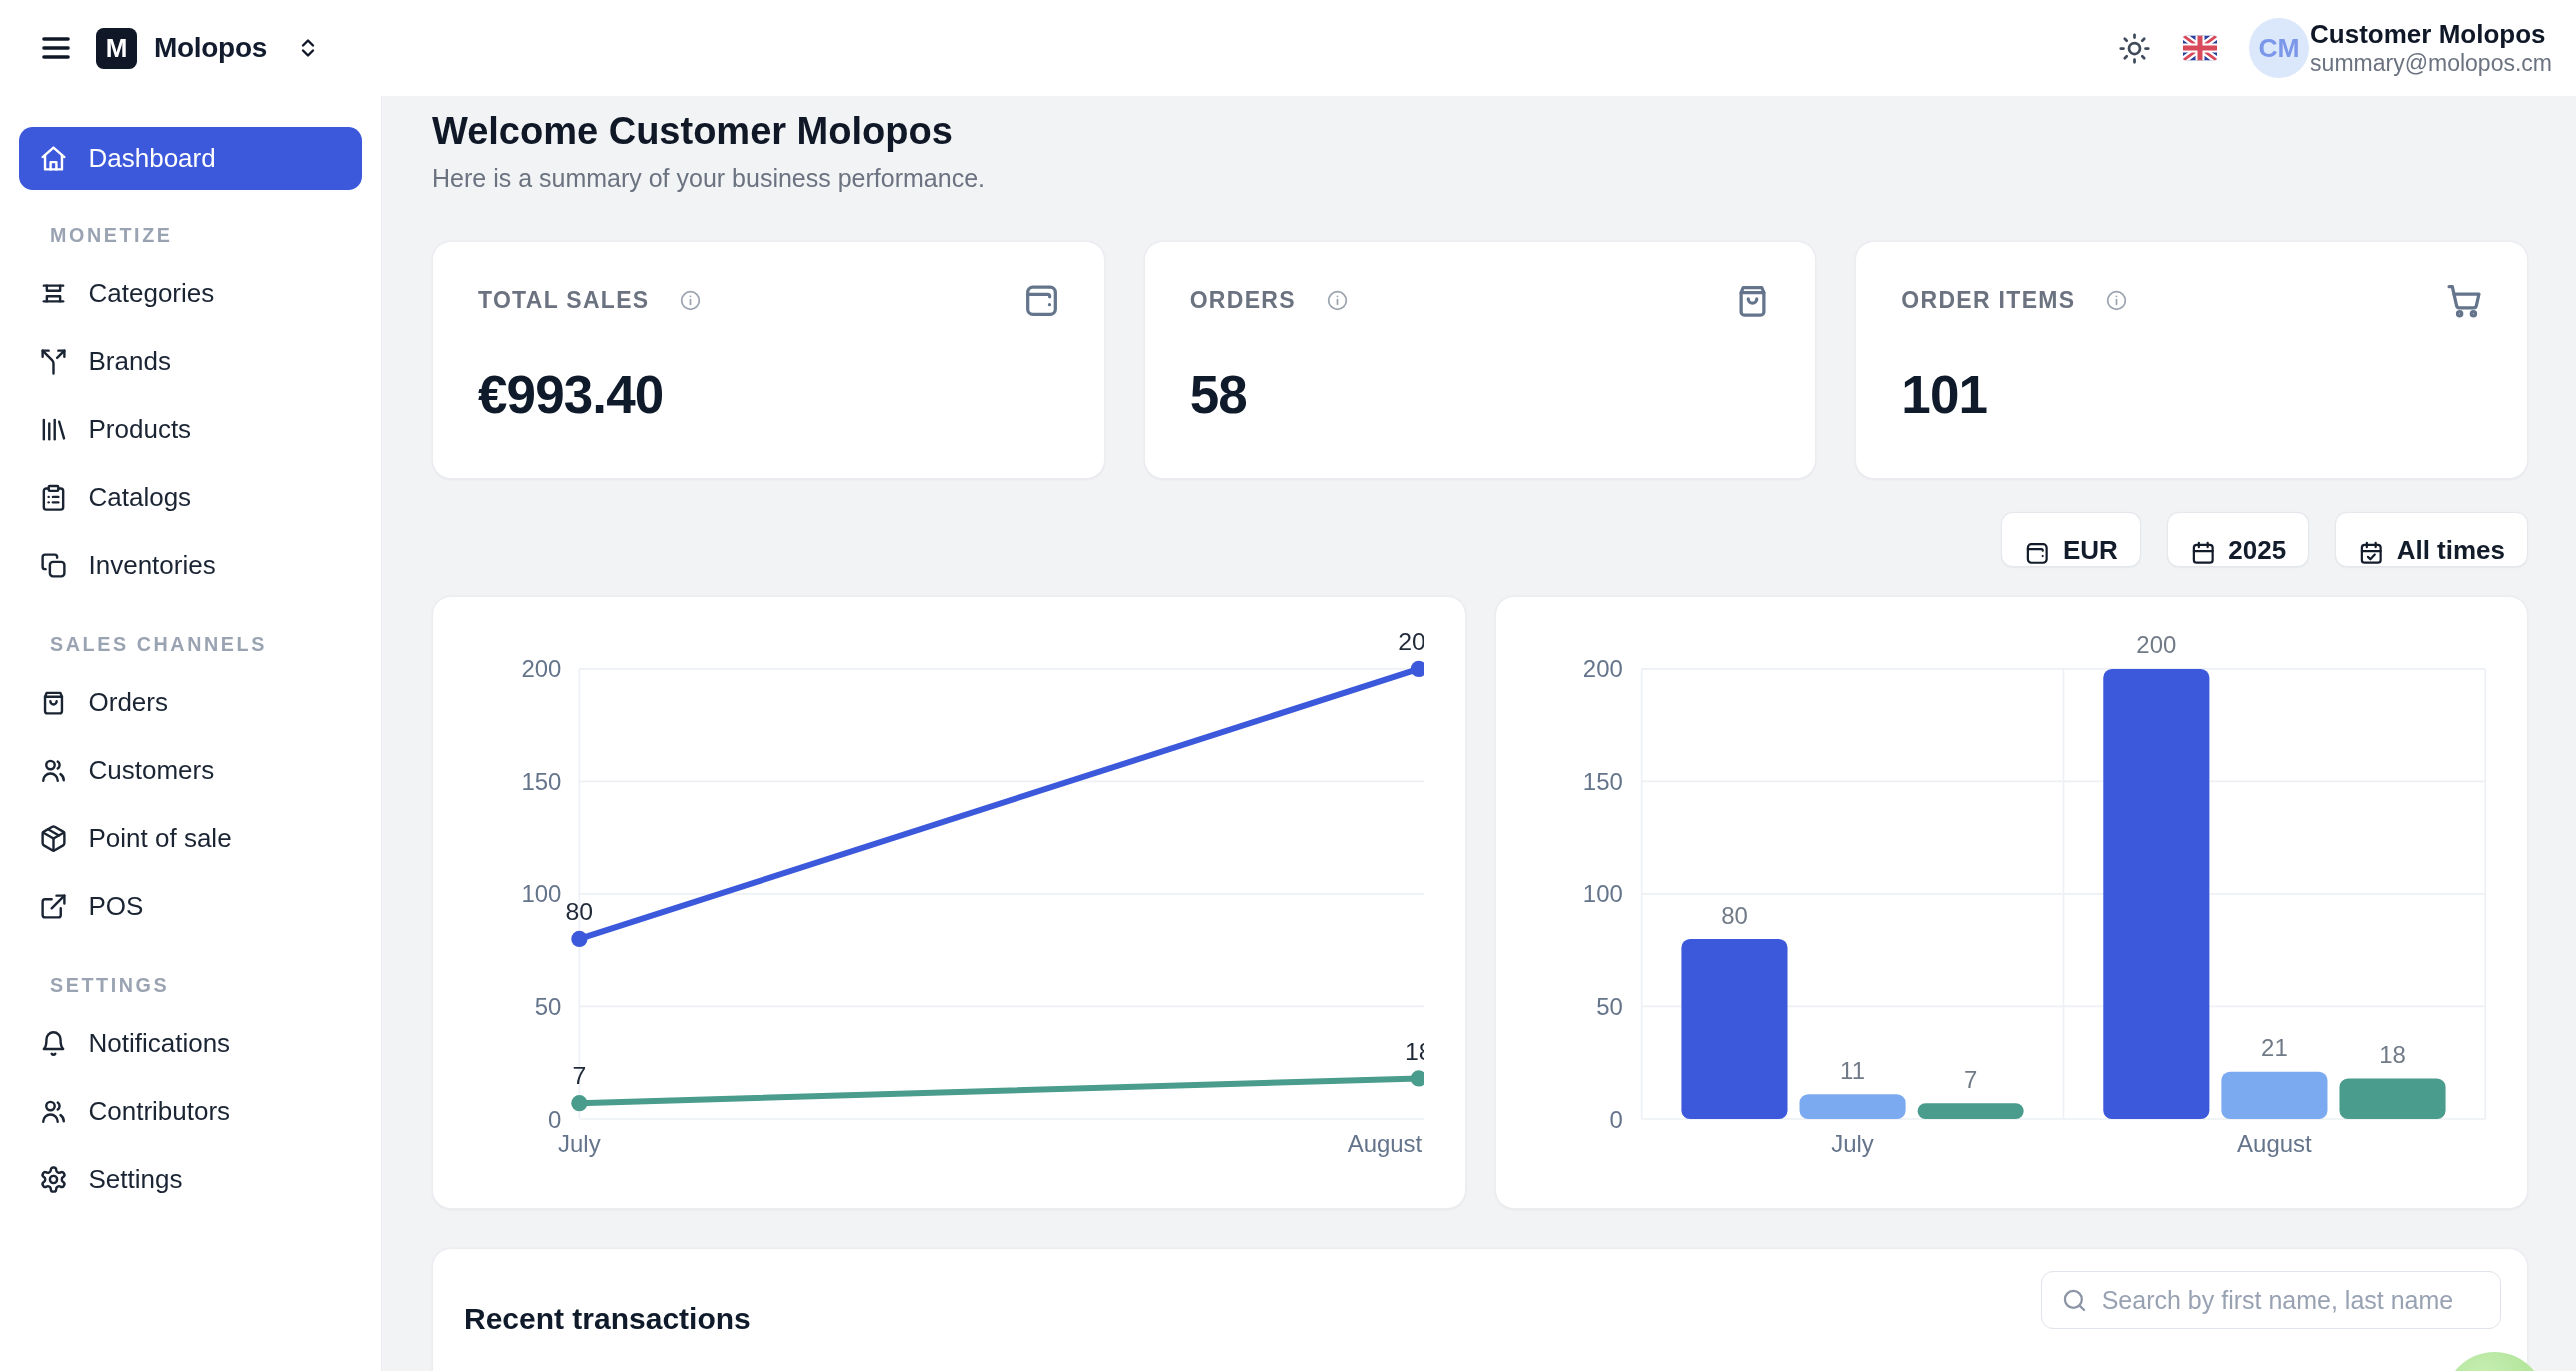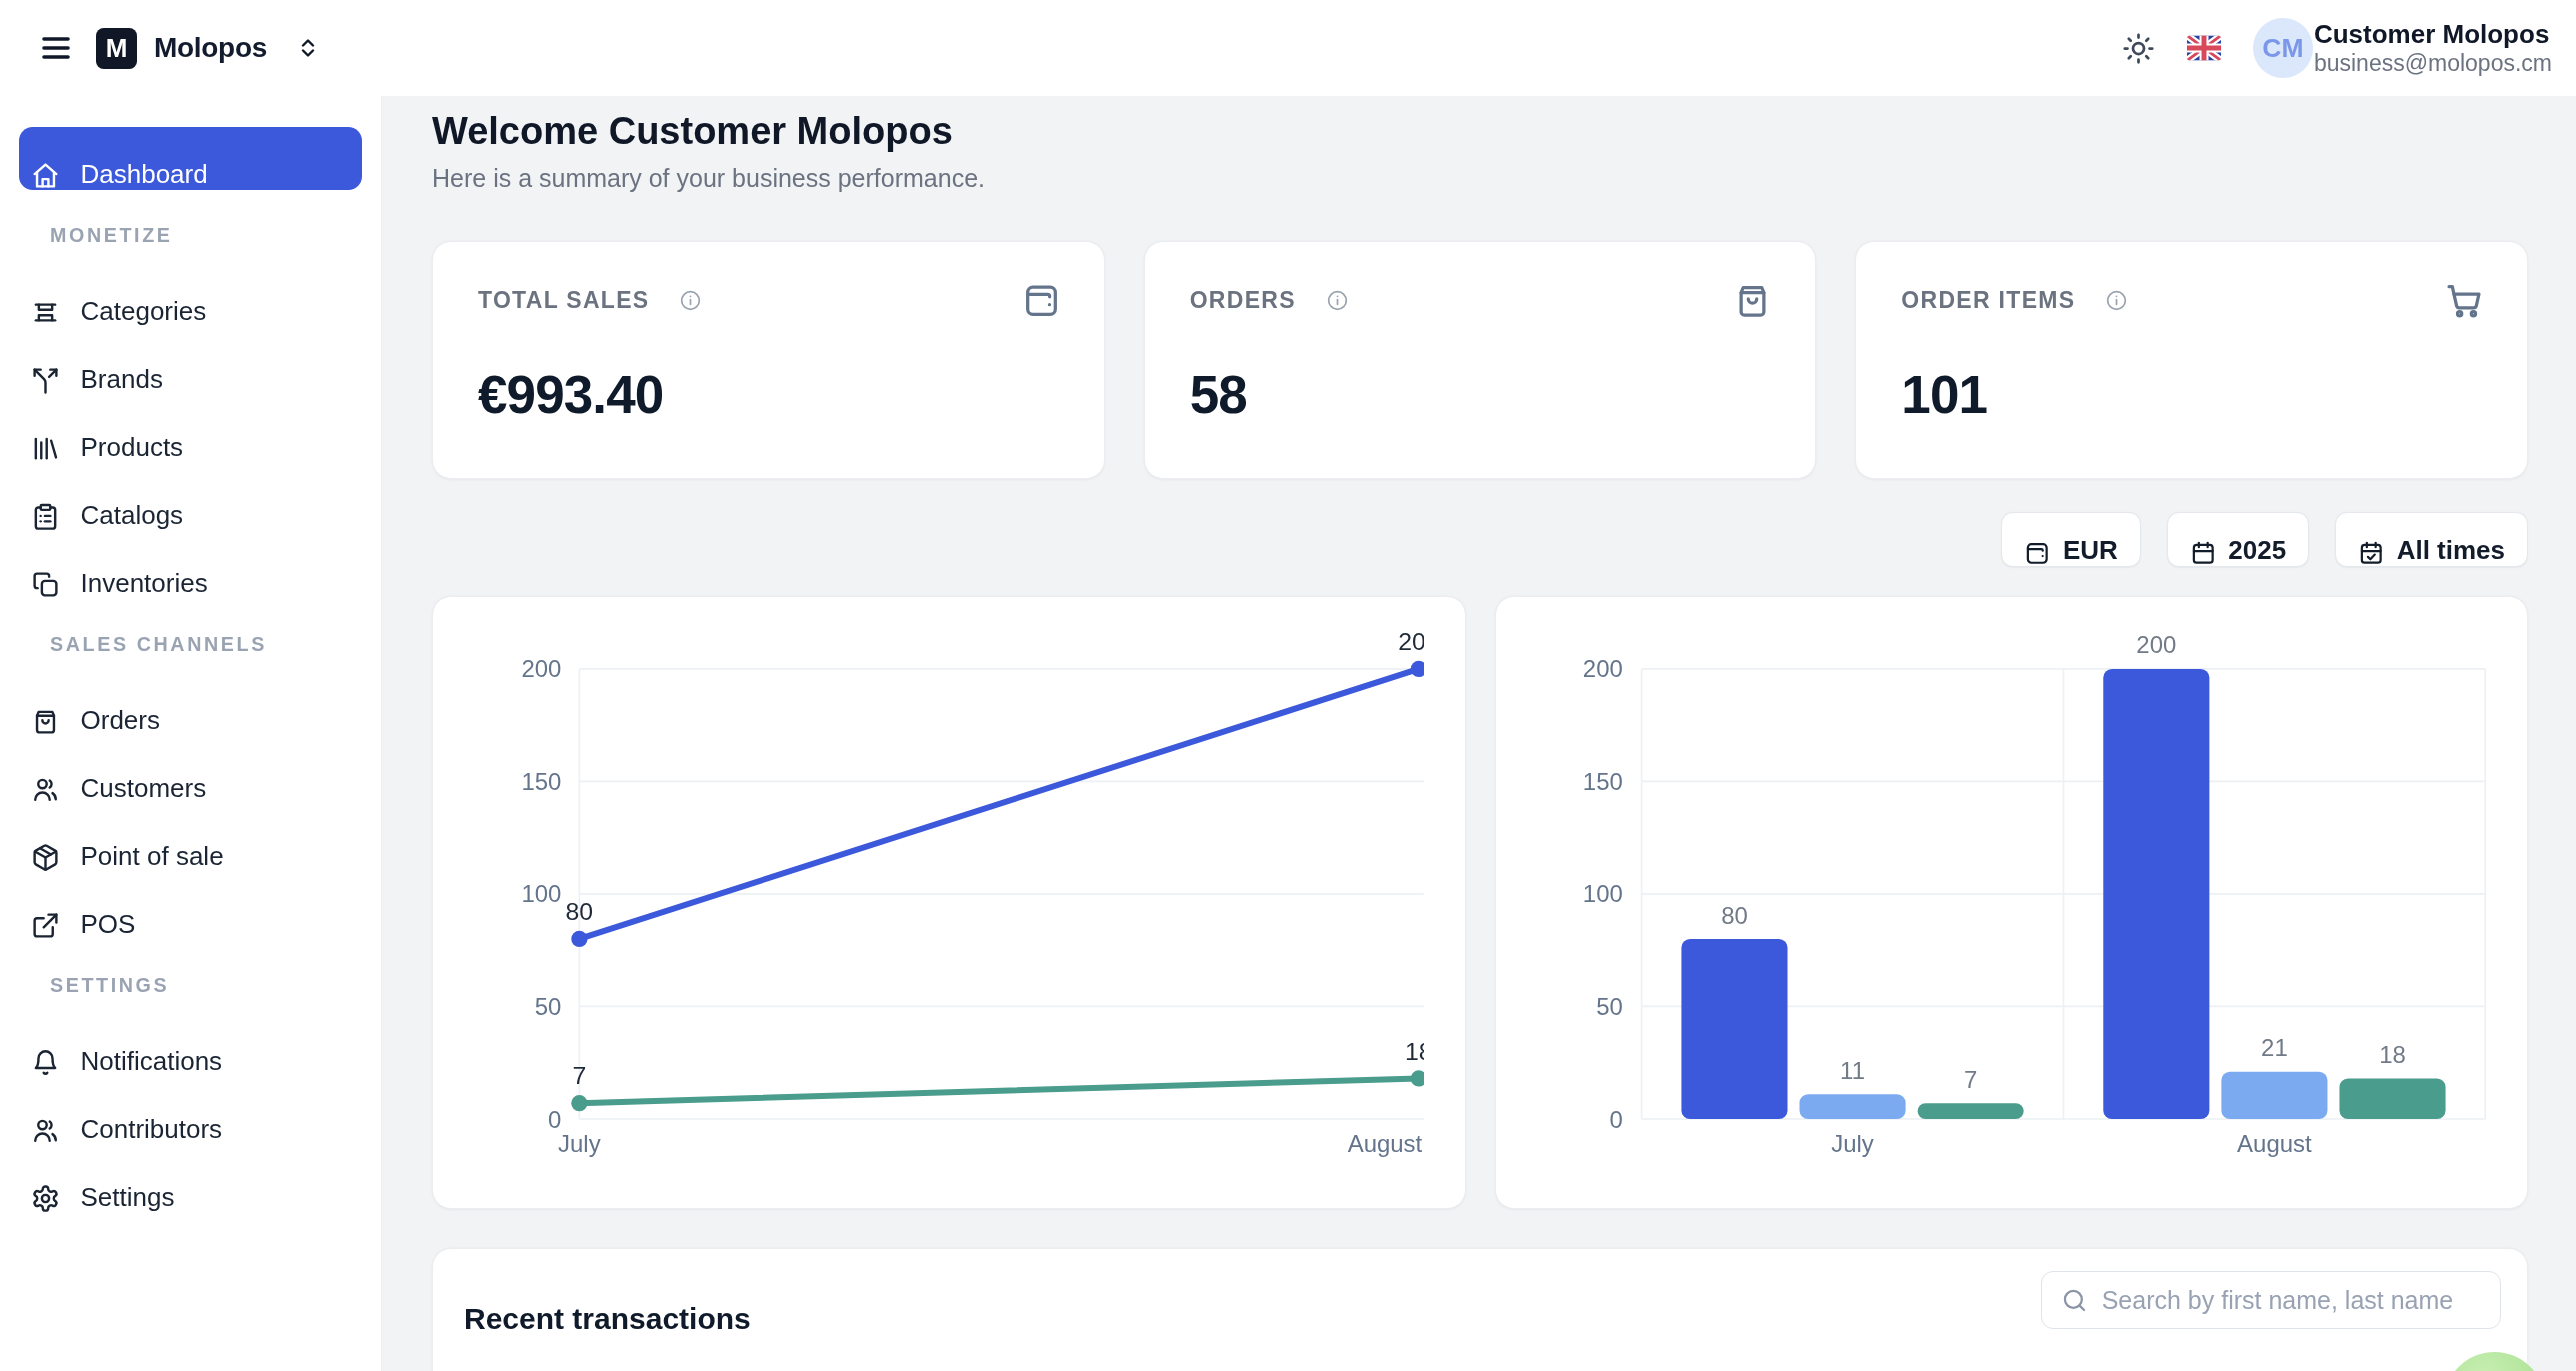--- a/index.html
+++ b/index.html
@@ -29,21 +29,21 @@
   .flag-btn { background:none; border:none; padding:0; cursor:pointer; }
   .user { display:flex; align-items:center; gap:1px; cursor:pointer; }
   .avatar { width:60px; height:60px; border-radius:50%; background:var(--avatar-bg); color:var(--avatar-text);
             display:flex; align-items:center; justify-content:center; font-size:26.5px; font-weight:600; }
   .user-name { font-size:26px; font-weight:700; color:#101828; line-height:1.2; }
   .user-email { font-size:23px; color:#6b7280; line-height:1.2; }
 
   
   .sidebar { position:absolute; top:96px; left:0; bottom:0; width:382px; background:#fff;
              border-right:0.9px solid #edeff2; padding:31px 19px 0; z-index:2; }
-  .nav-item { display:flex; align-items:flex-end; gap:20.5px; height:68px; padding:0 12px;
+  .nav-item { display:flex; align-items:center; gap:20.5px; height:68px; padding:0 20px;
               border-radius:13.7px; font-size:26px; font-weight:500; color:#1a2433; cursor:pointer; }
   .nav-item.active { background:var(--accent); color:#fff; height:63px; }
   .nav-icon .ic { width:29px; height:29px; }
   .nav-section-title { margin:34px 10.3px 12px 31px; font-size:19.7px; font-weight:700;
                        letter-spacing:2.6px; color:#9aa3b2; }
 
   
   .content { position:absolute; top:96px; left:382px; right:0; bottom:0; background:var(--bg);
              padding:12px 48px 0 50px; overflow:hidden; }
   .page-title { font-size:38px; font-weight:700; color:#101828; line-height:46px; }
@@ -130,21 +130,21 @@
               <path d="M1 6 39 34 M39 6 1 34" stroke="#d8495c" stroke-width="3.2"></path>
               <path d="M20 6v28 M1 20h38" stroke="#fff" stroke-width="10"></path>
               <path d="M20 6v28 M1 20h38" stroke="#d8495c" stroke-width="5.5"></path>
             </g>
           </svg></span>
     </button>
     <div class="user">
       <div class="avatar">CM</div>
       <div class="user-meta">
         <div class="user-name">Customer Molopos</div>
-        <div class="user-email">business@molopos.cm</div>
+        <div class="user-email">summary@molopos.cm</div>
       </div>
     </div>
   </div>
 </header>
 
 <aside class="sidebar" id="sidebar">
     <div class="nav-item active">
       <span class="nav-icon">
         <svg class="ic" viewBox="0 0 24 24" fill="none" stroke="currentColor" stroke-width="2" stroke-linecap="round" stroke-linejoin="round">
           <path d="M3 10.8 12 3l9 7.8"></path>

